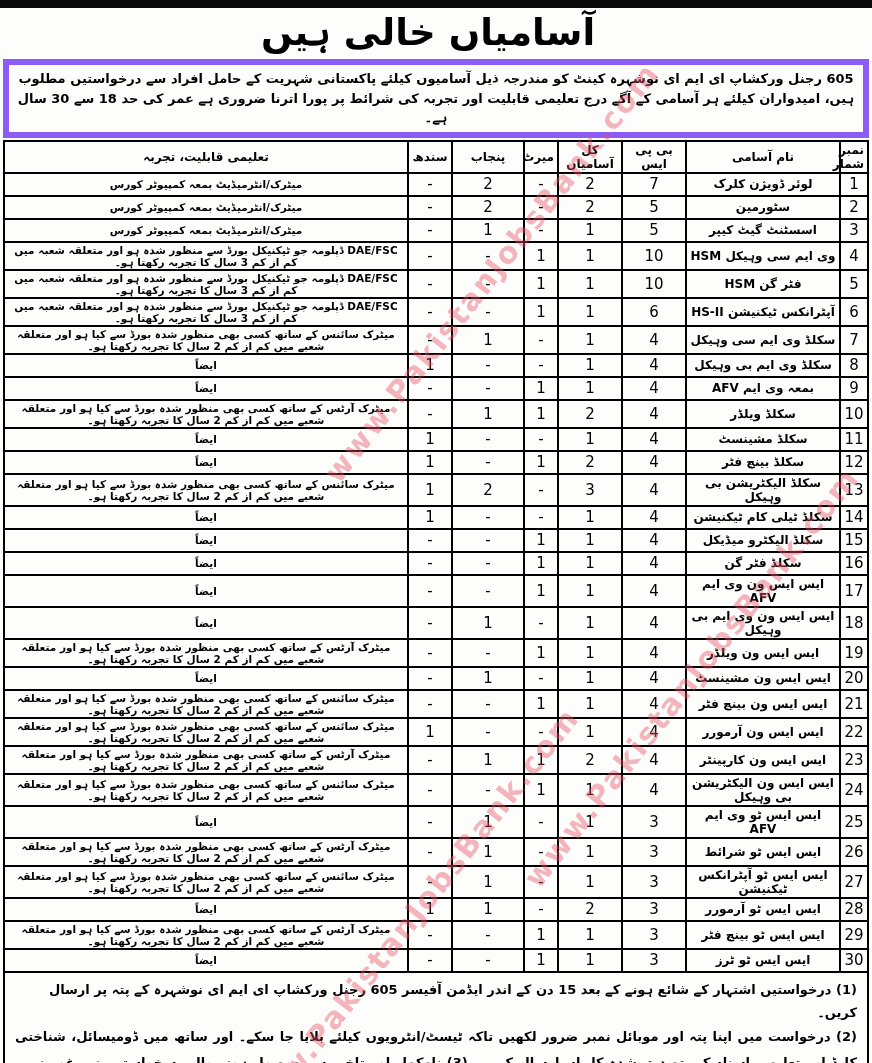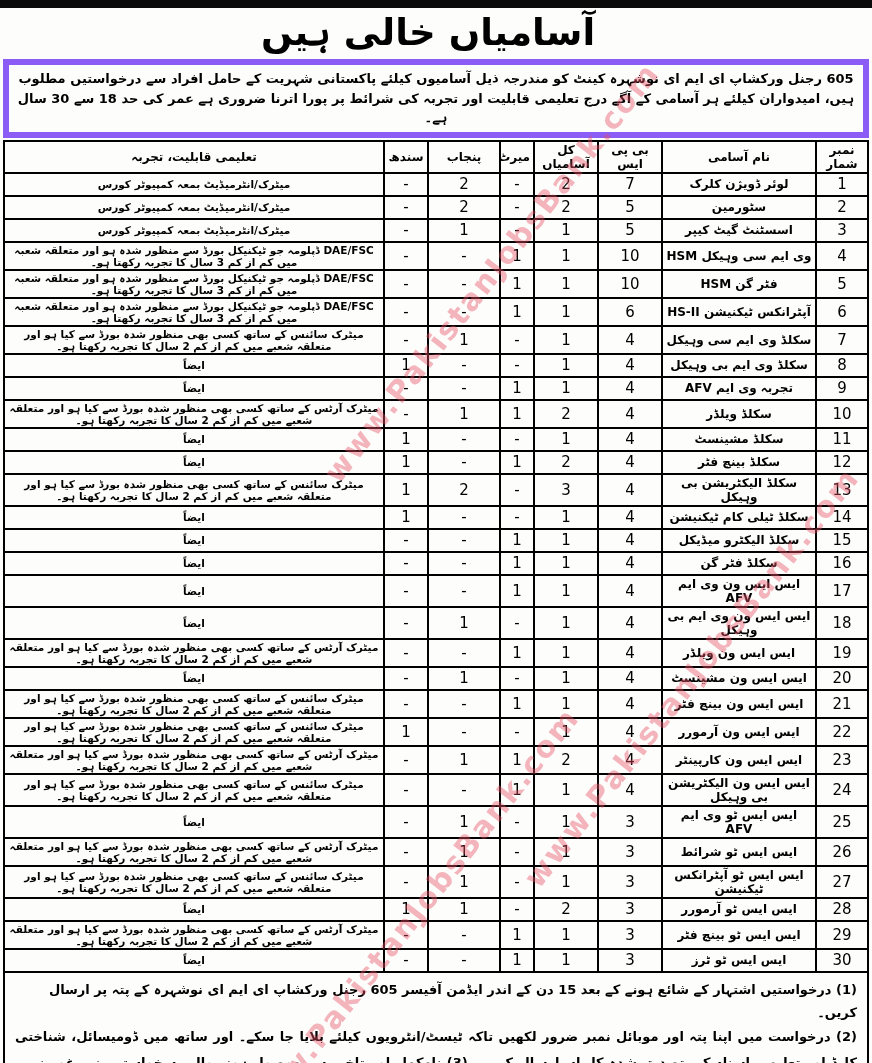--- a/index.html
+++ b/index.html
@@ -50,21 +50,21 @@
     background: #fdfdfb;
   }
   table.vacancy th {
     font-size: 12px;
     font-weight: 700;
     height: 27px;
   }
   td.c-serial { font-size: 15px; width: 50px; }
   td.c-post   { font-size: 12px; font-weight: 700; width: 142px; }
   td.c-num    { font-size: 15px; }
-  th.w-serial { width: 52px; }
+  th.w-serial { width: 28px; }
   th.w-post   { width: 154px; }
   th.w-bps    { width: 64px; }
   th.w-total  { width: 64px; }
   th.w-merit  { width: 34px; }
   th.w-punjab { width: 72px; border-radius: 12px; }
   th.w-sindh  { width: 44px; }
   td.c-qual   { font-size: 10.5px; font-weight: 700; height: 23px; }
   .notes-box {
     margin: 0 3px;
     border: 2px solid #000;
@@ -201,21 +201,21 @@
       <td class="c-post">سکلڈ وی ایم بی وہیکل</td>
       <td class="c-num">4</td>
       <td class="c-num">1</td>
       <td class="c-num">-</td>
       <td class="c-num">-</td>
       <td class="c-num">1</td>
       <td class="c-qual">ایضاً</td>
     </tr>
         <tr>
       <td class="c-serial">9</td>
-      <td class="c-post">تجربہ وی ایم AFV</td>
+      <td class="c-post">بمعہ وی ایم AFV</td>
       <td class="c-num">4</td>
       <td class="c-num">1</td>
       <td class="c-num">1</td>
       <td class="c-num">-</td>
       <td class="c-num">-</td>
       <td class="c-qual">ایضاً</td>
     </tr>
         <tr>
       <td class="c-serial">10</td>
       <td class="c-post">سکلڈ ویلڈر</td>

